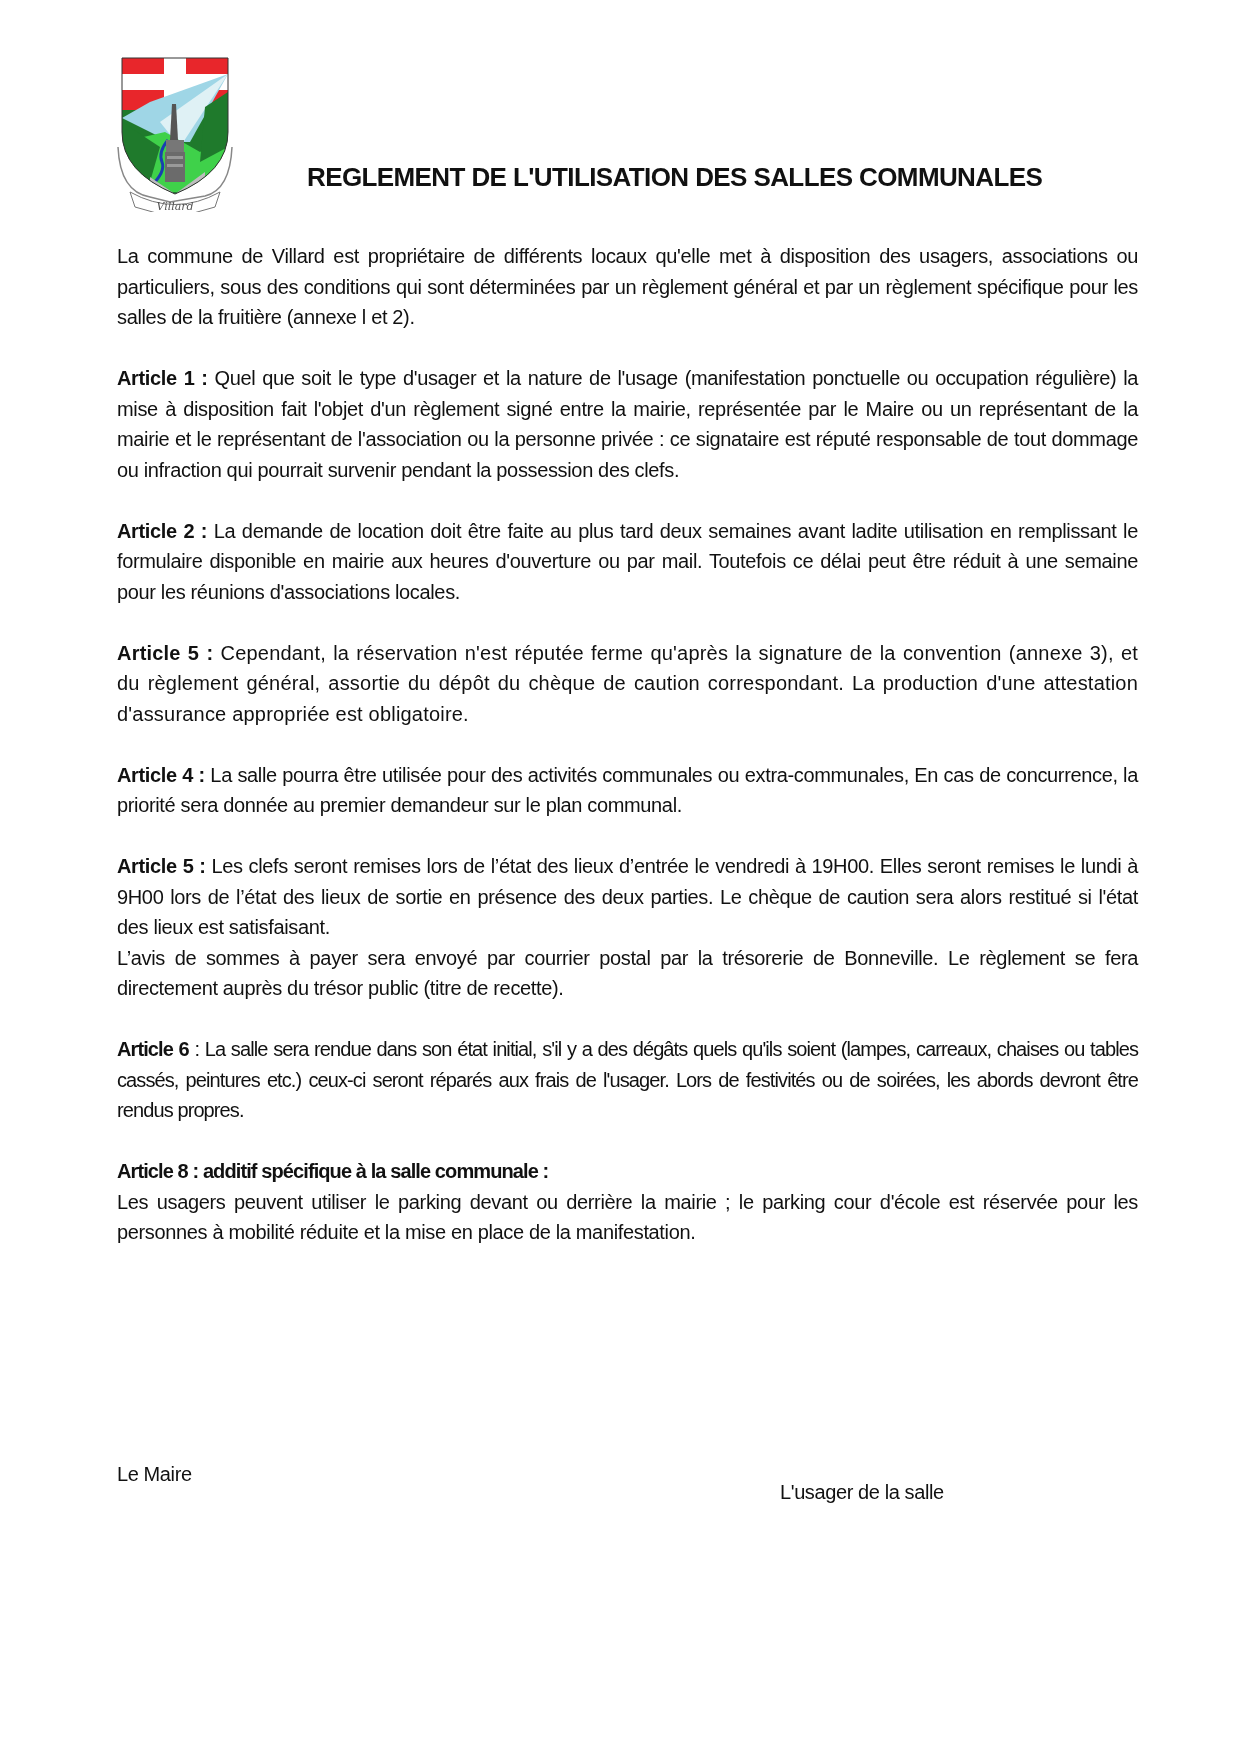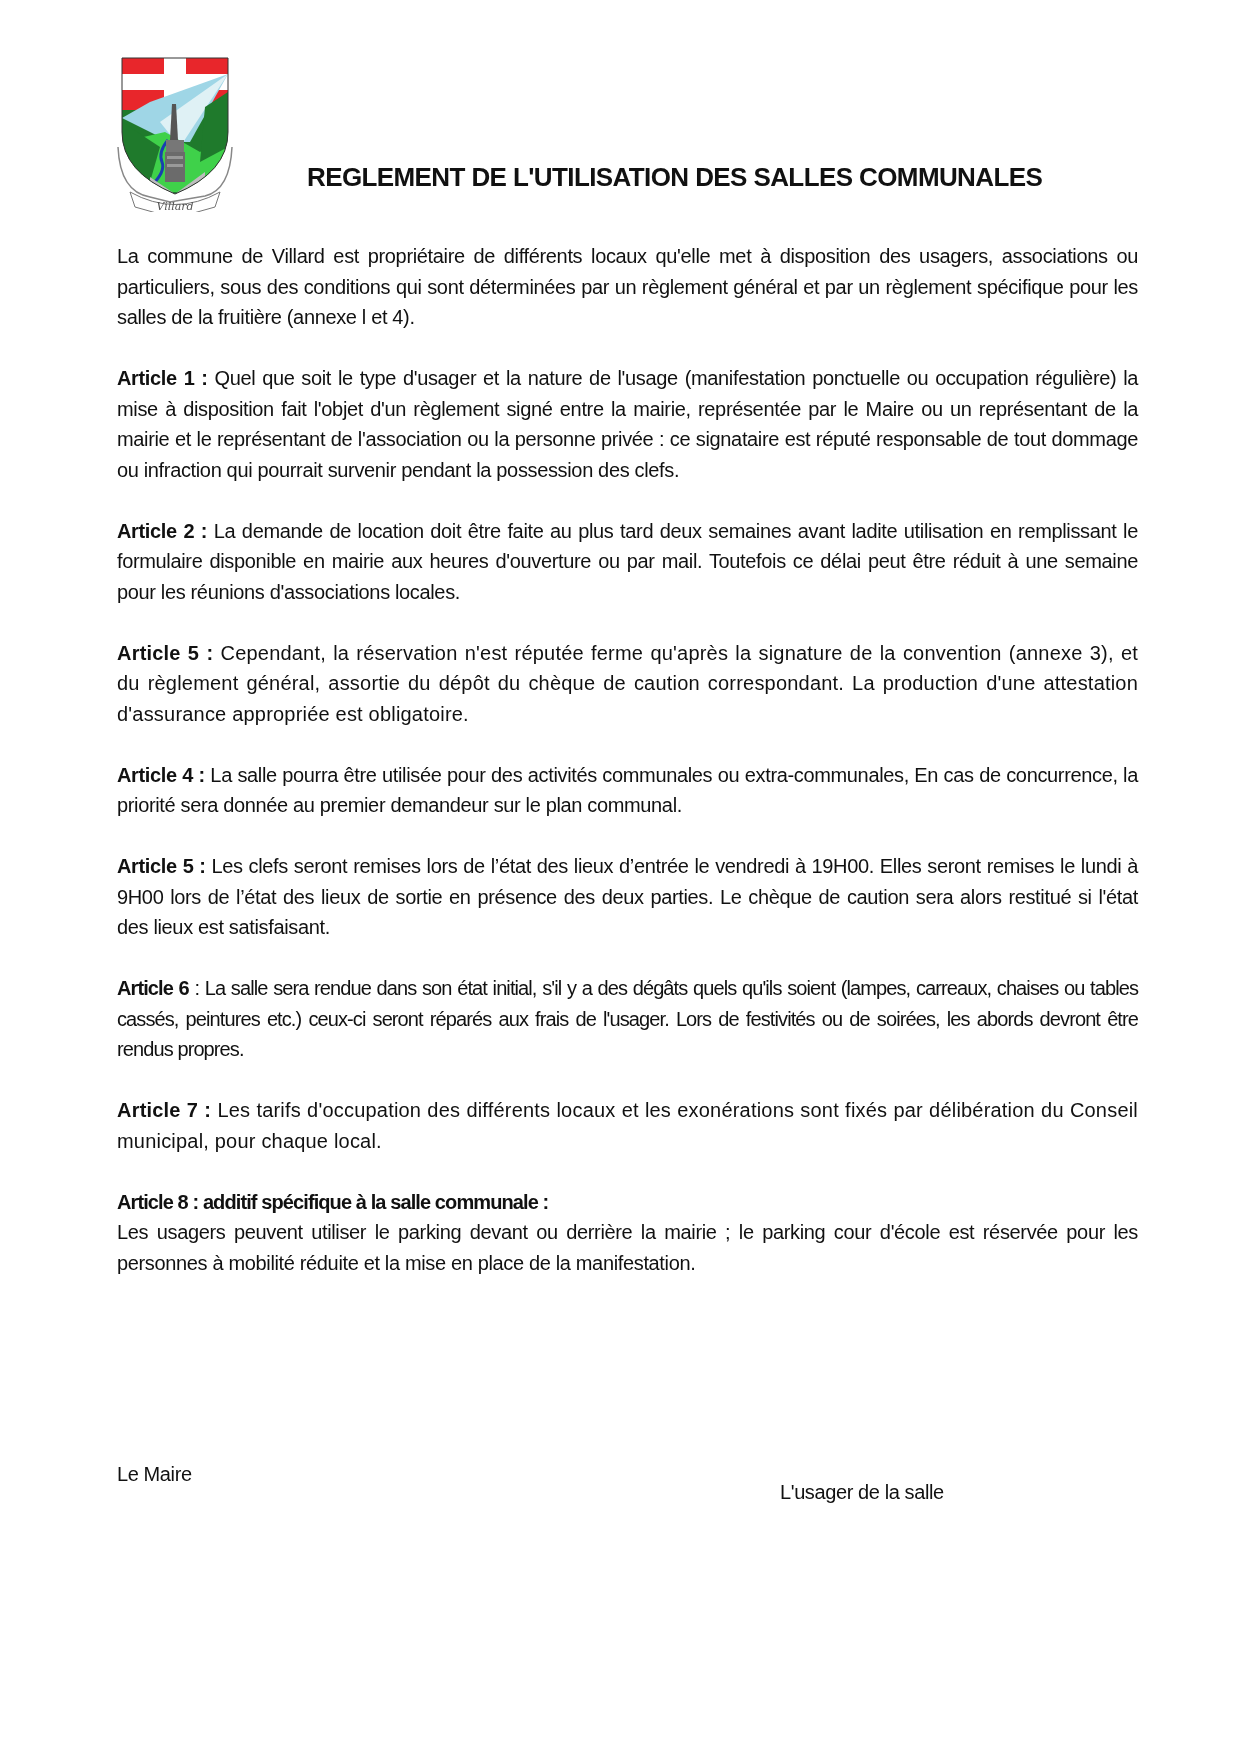--- a/index.html
+++ b/index.html
@@ -57,21 +57,21 @@
       <rect x="57" y="104" width="16" height="3" fill="#999"></rect>
       <rect x="57" y="112" width="16" height="3" fill="#999"></rect>
     </g>
     <path d="M12 6 L118 6 L118 80 Q118 120 65 142 Q12 120 12 80 Z" fill="none" stroke="#333" stroke-width="1"></path>
   </svg>
 </div>
 
 <div class="title">REGLEMENT DE L'UTILISATION DES SALLES COMMUNALES</div>
 
 <div class="page-body">
-  <p class="para">La commune de Villard est propriétaire de différents locaux qu'elle met à disposition des usagers, associations ou particuliers, sous des conditions qui sont déterminées par un règlement général et par un règlement spécifique pour les salles de la fruitière (annexe l et 4).</p>
+  <p class="para">La commune de Villard est propriétaire de différents locaux qu'elle met à disposition des usagers, associations ou particuliers, sous des conditions qui sont déterminées par un règlement général et par un règlement spécifique pour les salles de la fruitière (annexe l et 2).</p>
 
 
   <div class="para">
     <span class="art-label">Article 1 :</span>
     <span>Quel que soit le type d'usager et la nature de l'usage (manifestation ponctuelle ou occupation régulière) la mise à disposition fait l'objet d'un règlement signé entre la mairie, représentée par le Maire ou un représentant de la mairie et le représentant de l'association ou la personne privée : ce signataire est réputé responsable de tout dommage ou infraction qui pourrait survenir pendant la possession des clefs.</span>
   </div>
 
   <div class="para">
     <span class="art-label">Article 2 :</span>
     <span>La demande de location doit être faite au plus tard deux semaines avant ladite utilisation en remplissant le formulaire disponible en mairie aux heures d'ouverture ou par mail. Toutefois ce délai peut être réduit à une semaine pour les réunions d'associations locales.</span>
@@ -85,31 +85,28 @@
   <div class="para">
     <span class="art-label">Article 4 :</span>
     <span>La salle pourra être utilisée pour des activités communales ou extra-communales, En cas de concurrence, la priorité sera donnée au premier demandeur sur le plan communal.</span>
   </div>
 
   <div class="para">
     <span class="line">
       <span class="art-label">Article 5 :</span>
       <span>Les clefs seront remises lors de l’état des lieux d’entrée le vendredi à 19H00. Elles seront remises le lundi à 9H00 lors de l’état des lieux de sortie en présence des deux parties. Le chèque de caution sera alors restitué si l'état des lieux est satisfaisant.</span>
     </span>
+    <span class="line">L’avis de sommes à payer sera envoyé par courrier postal par la trésorerie de Bonneville. Le règlement se fera directement auprès du trésor public (titre de recette).</span>
   </div>
 
   <div class="para cond">
     <span class="art-label">Article 6</span>
     <span>: La salle sera rendue dans son état initial, s'il y a des dégâts quels qu'ils soient (lampes, carreaux, chaises ou tables cassés, peintures etc.) ceux-ci seront réparés aux frais de l'usager. Lors de festivités ou de soirées, les abords devront être rendus propres.</span>
   </div>
 
-  <div class="para wide">
-    <span class="art-label">Article 7 :</span>
-    <span>Les tarifs d'occupation des différents locaux et les exonérations sont fixés par délibération du Conseil municipal, pour chaque local.</span>
-  </div>
 
   <div class="para">
     <span class="line art-label cond">Article 8 : additif spécifique à la salle communale :</span>
     <span class="line">Les usagers peuvent utiliser le parking devant ou derrière la mairie ; le parking cour d'école est réservée pour les personnes à mobilité réduite et la mise en place de la manifestation.</span>
   </div>
 </div>
 
 <div class="sig-row">
   <span class="sig-left">Le Maire</span>
   <span class="sig-right">L'usager de la salle</span>

